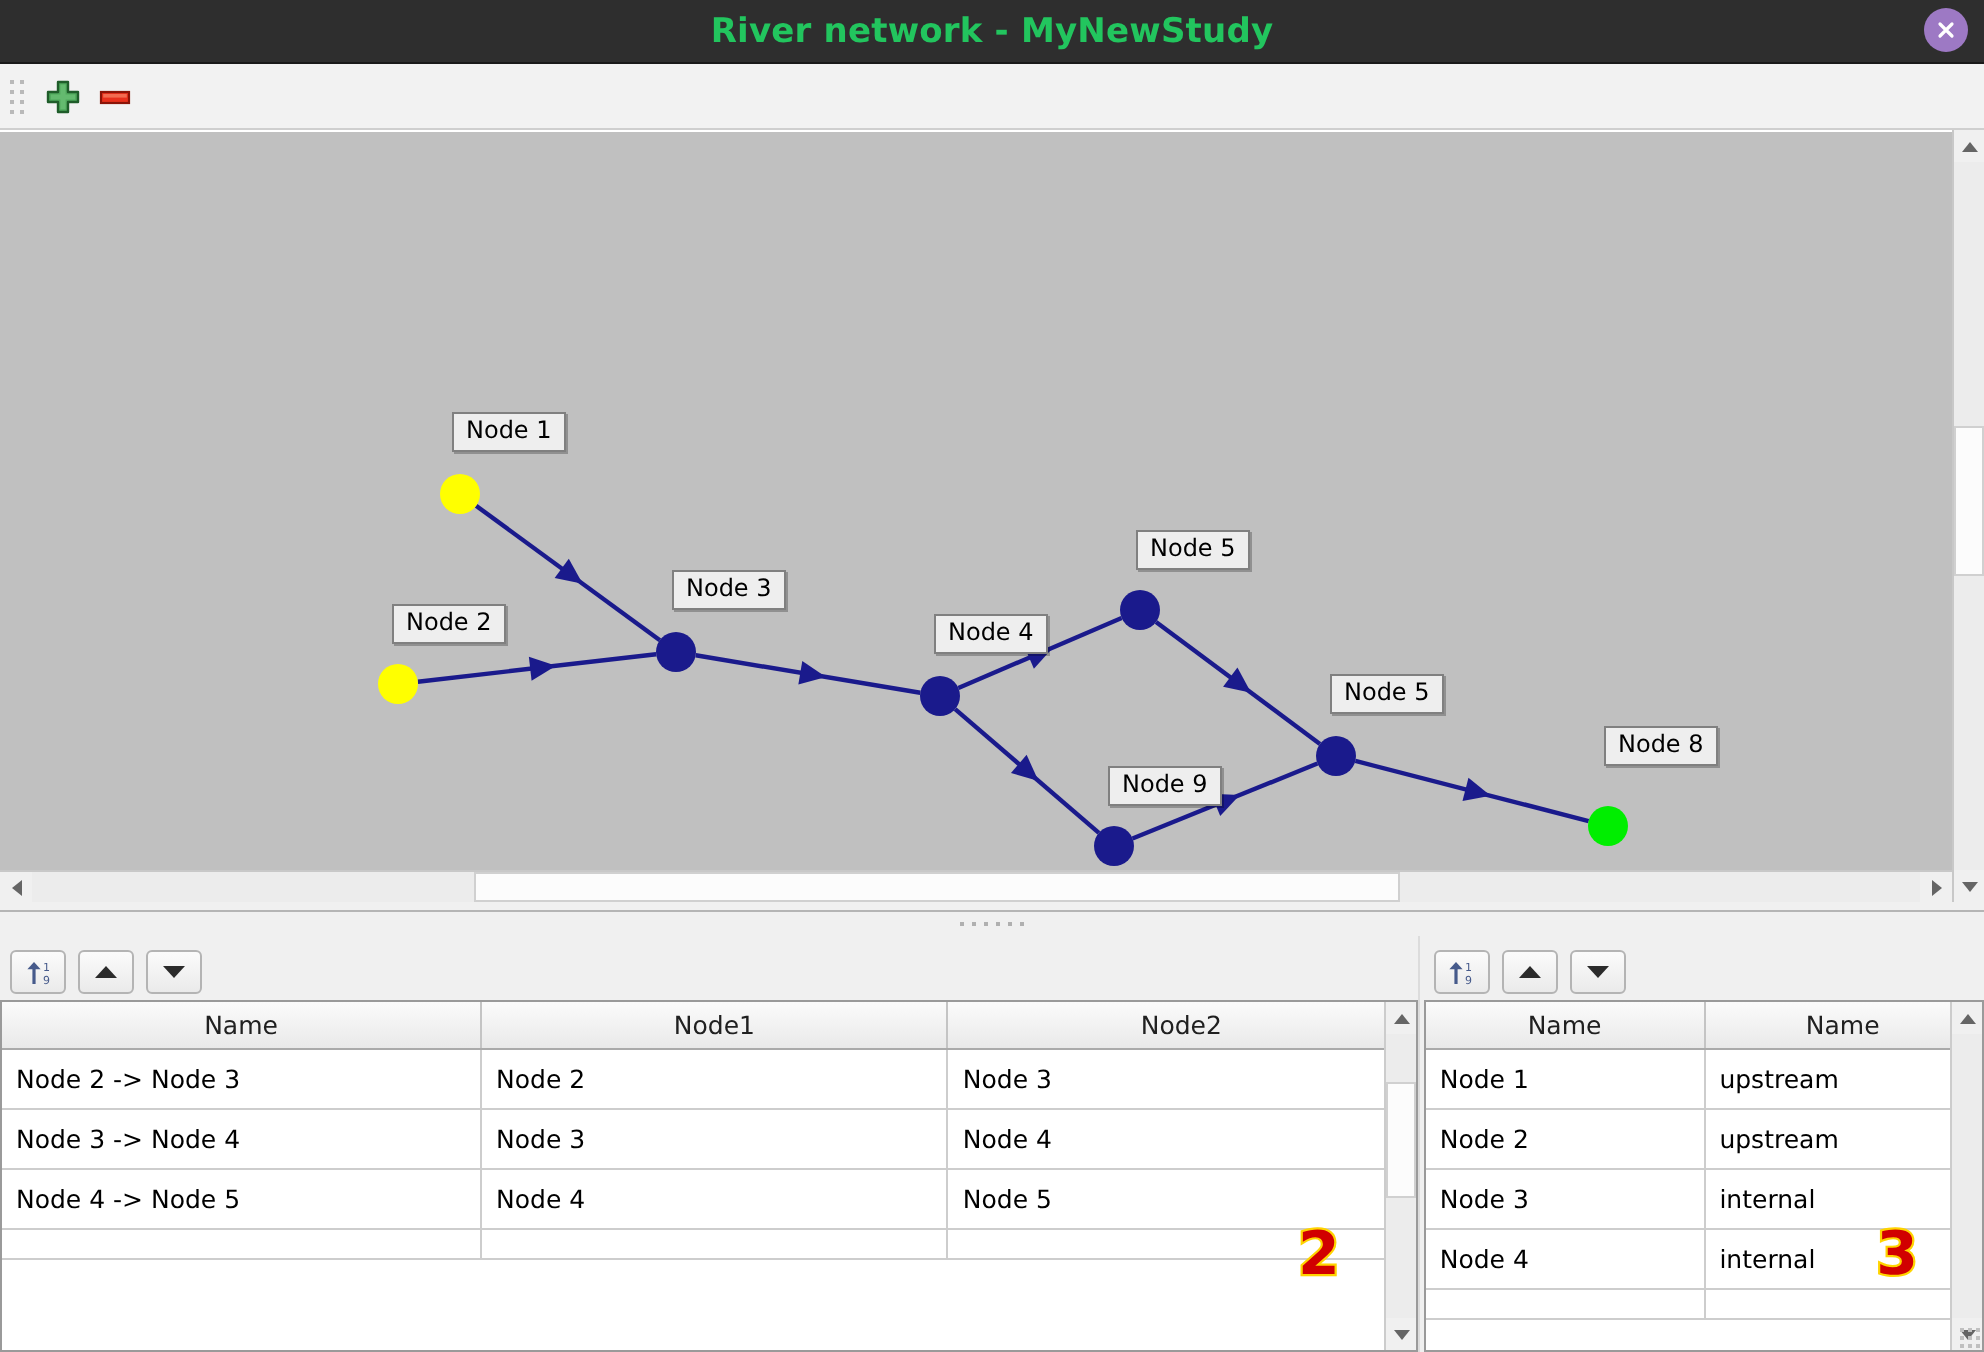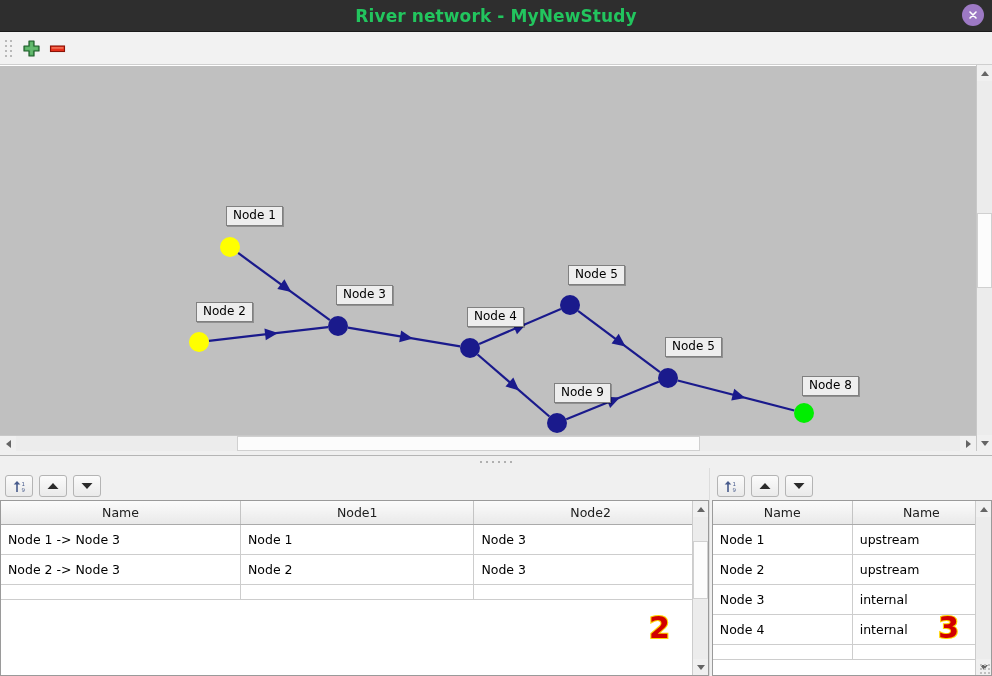--- a/index.html
+++ b/index.html
@@ -341,21 +341,21 @@
       </svg>
 
       <div id="labels-layer">
           <div class="node-label" style="left: 226px; top: 140px;">Node 1</div>
           <div class="node-label" style="left: 196px; top: 236px;">Node 2</div>
           <div class="node-label" style="left: 336px; top: 219px;">Node 3</div>
           <div class="node-label" style="left: 467px; top: 241px;">Node 4</div>
           <div class="node-label" style="left: 568px; top: 199px;">Node 5</div>
           <div class="node-label" style="left: 554px; top: 317px;">Node 9</div>
           <div class="node-label" style="left: 665px; top: 271px;">Node 5</div>
-          <div class="node-label" style="left: 802px; top: 310px;">Node 8</div>
+          <div class="node-label" style="left: 802px; top: 297px;">Node 8</div>
         </div>
 
     </div>
 
     <div class="vscroll">
       <div class="sb-track" style="left:0;top:16px;width:15px;height:354px;"></div>
       <div class="sb-btn" style="top:0;left:0;">
         <span class="tri tri-up"></span>
       </div>
       <div class="sb-thumb" style="left:0; top:148px; width:15px; height:75px;"></div>
@@ -420,28 +420,33 @@
             </colgroup>
           <thead>
               <tr id="links-head">
                 <th>Name</th>
                 <th>Node1</th>
                 <th>Node2</th>
               </tr>
             </thead>
           <tbody id="links-body">
               <tr>
-                <td>Node 1 -&gt; Node 3</td>
-                <td>Node 1</td>
-                <td>Node 3</td>
-              </tr>
-              <tr>
                 <td>Node 2 -&gt; Node 3</td>
                 <td>Node 2</td>
                 <td>Node 3</td>
+              </tr>
+              <tr>
+                <td>Node 3 -&gt; Node 4</td>
+                <td>Node 3</td>
+                <td>Node 4</td>
+              </tr>
+              <tr>
+                <td>Node 4 -&gt; Node 5</td>
+                <td>Node 4</td>
+                <td>Node 5</td>
               </tr>
               <tr class="ghost">
                 <td></td>
                 <td></td>
                 <td></td>
               </tr>
             </tbody>
         </table>
 
         <div class="tbl-vscroll">

